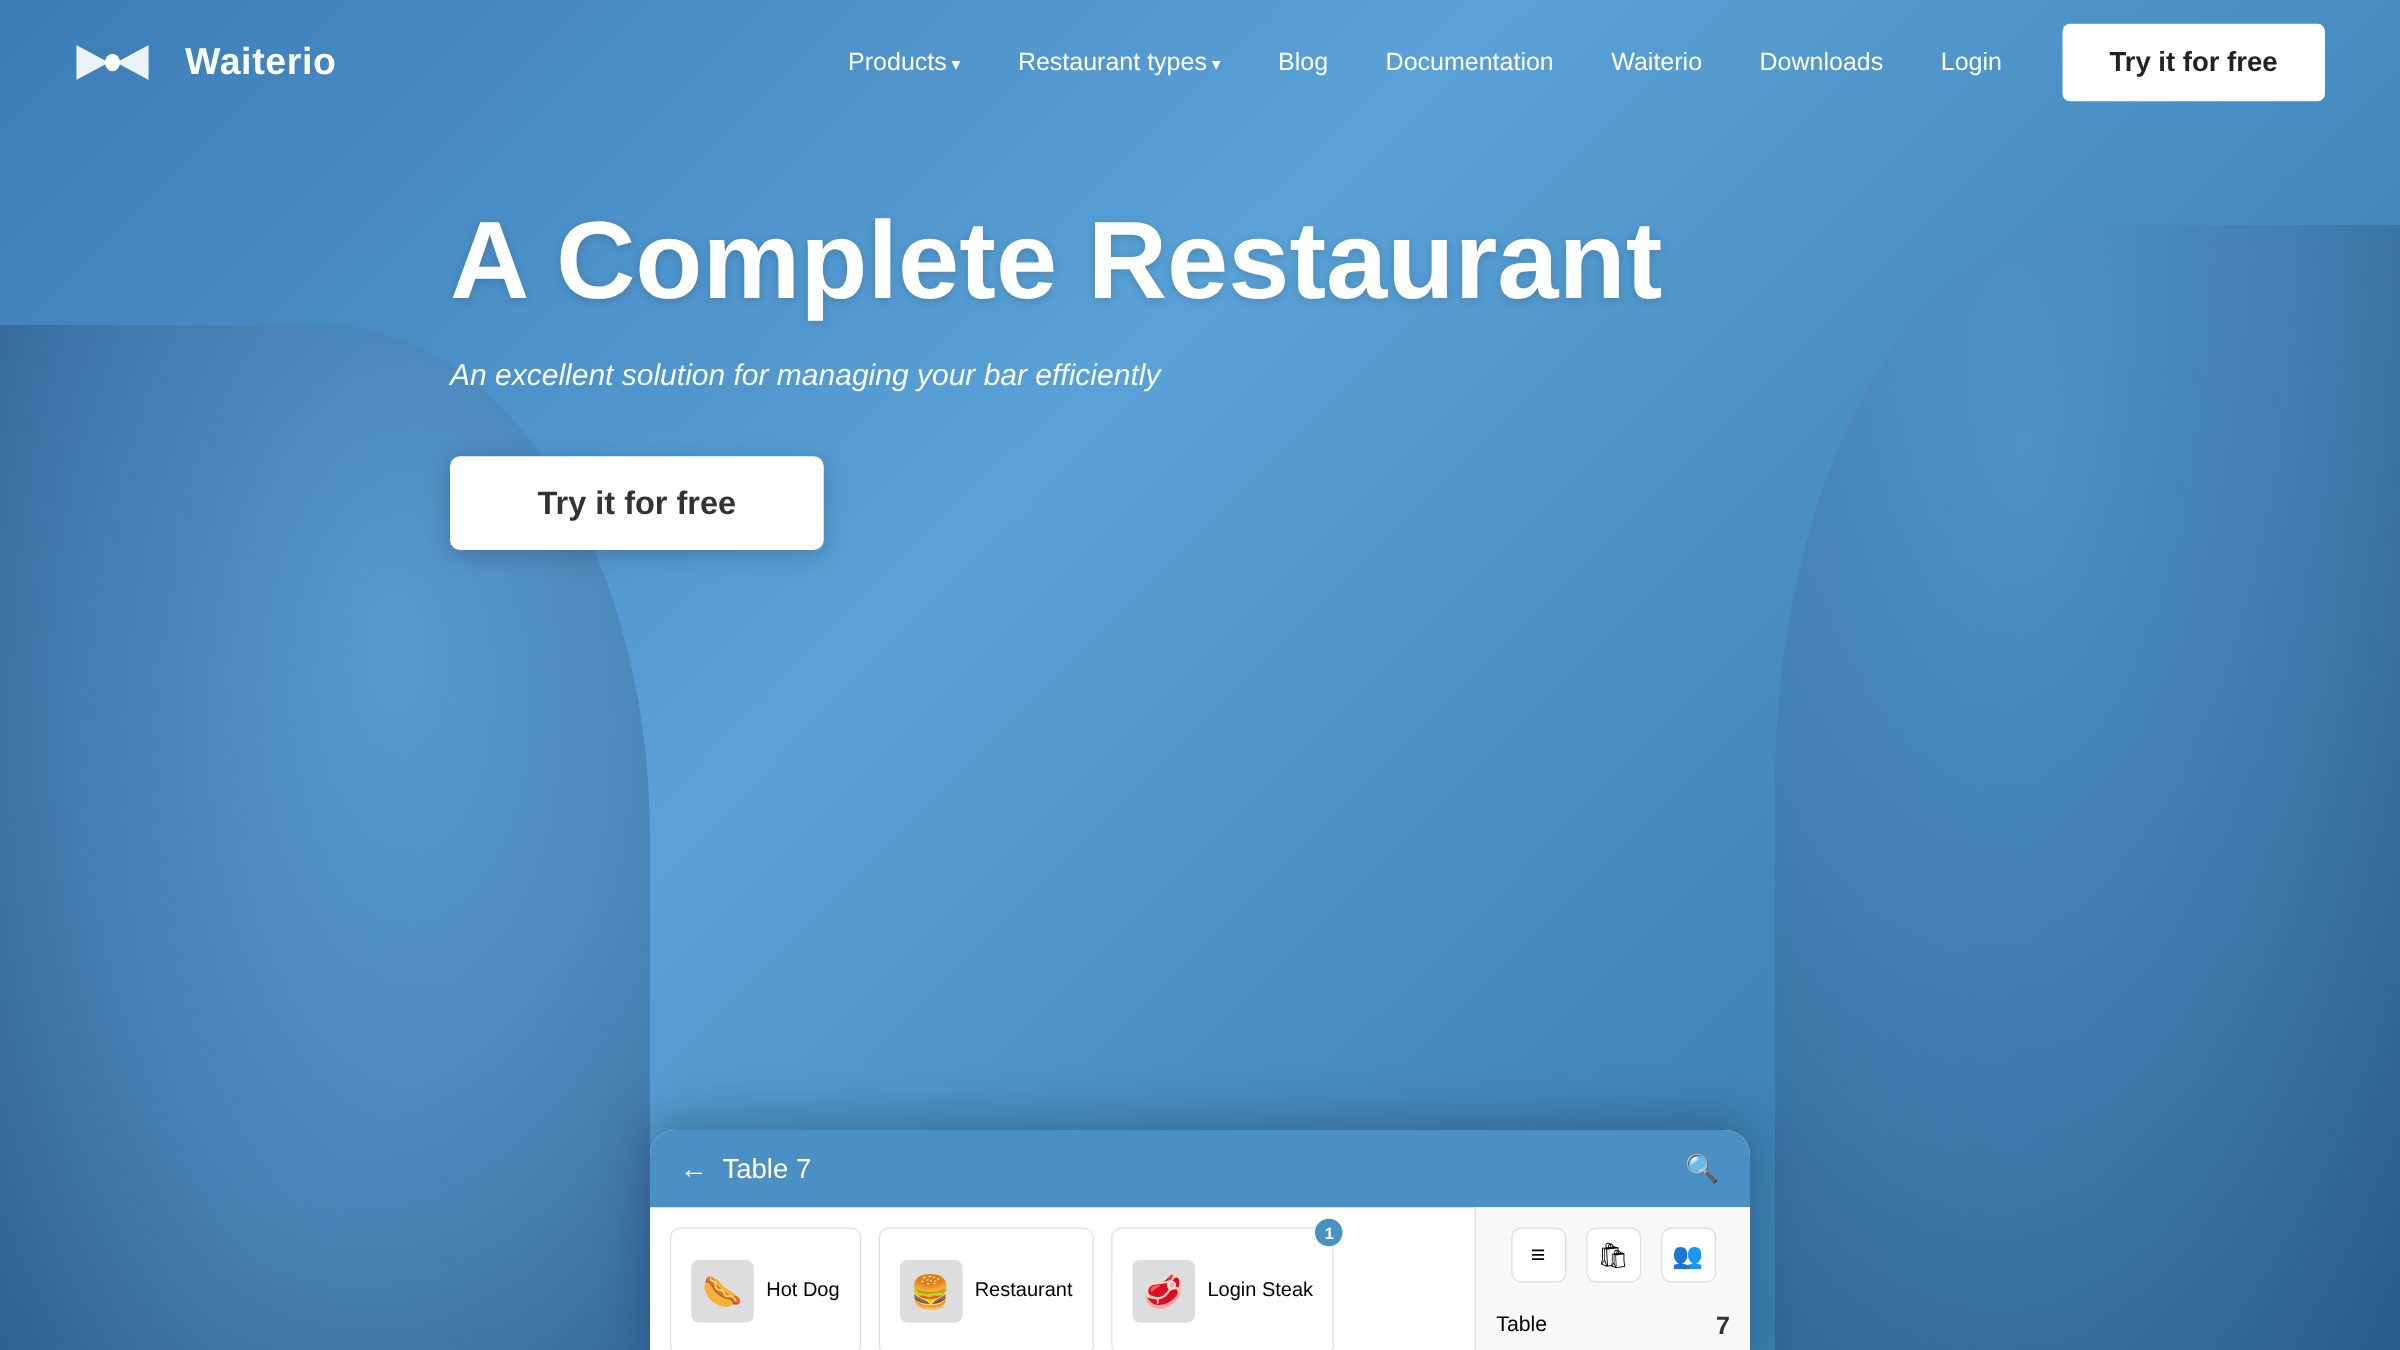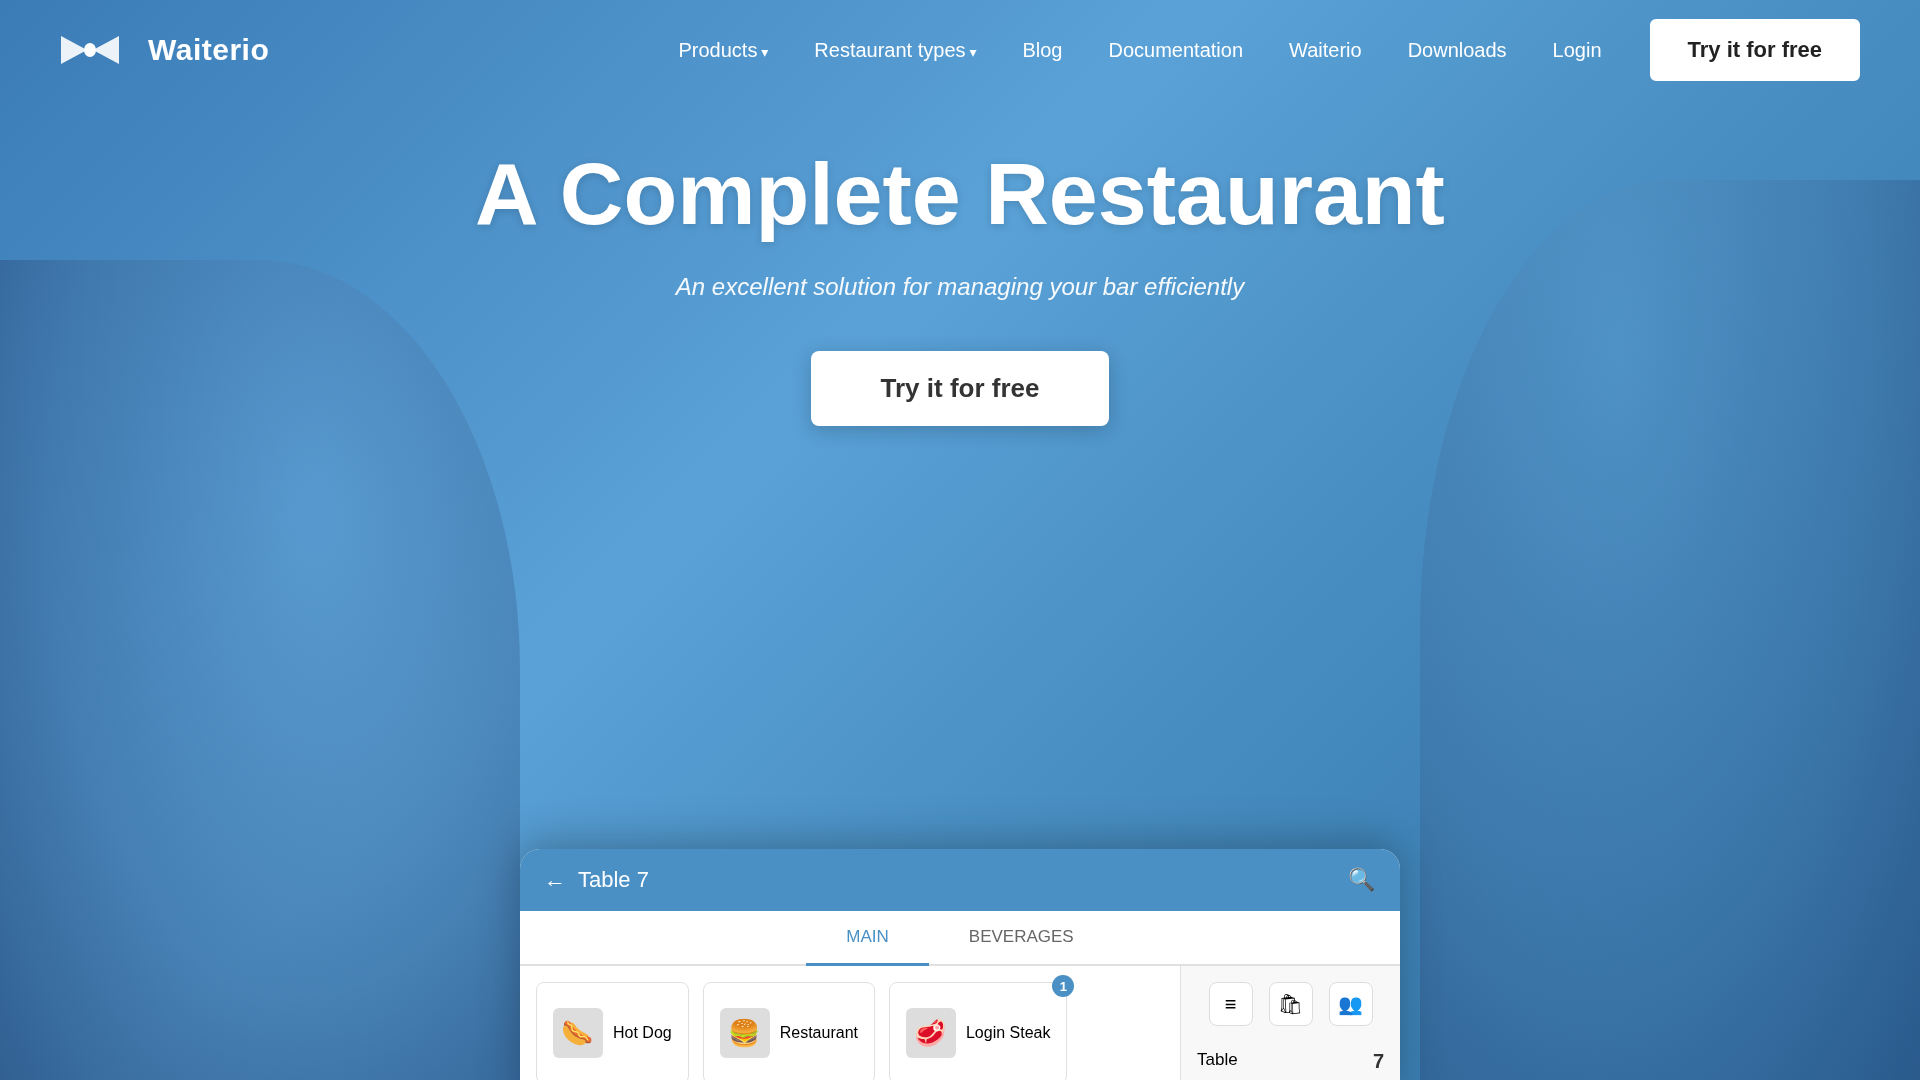--- a/index.html
+++ b/index.html
@@ -109,24 +109,24 @@
       font-size: 22px;
       font-weight: 600;
       cursor: pointer;
       white-space: nowrap;
       text-decoration: none;
     }
 
     
     .hero-content {
       position: absolute;
-      top: 146px;
+      top: 160px;
       left: 50%;
       transform: translateX(-50%);
-      text-align: center;
+      text-align: left;
       z-index: 10;
       width: 1200px;
     }
 
     .hero-title {
       color: white;
       font-size: 88px;
       font-weight: 800;
       line-height: 1.1;
       margin-bottom: 30px;
@@ -363,24 +363,20 @@
   <div class="app-screenshot">
 
     <div class="app-header">
       <div class="app-header-left">
         <span class="back-arrow">←</span>
         <span>Table 7</span>
       </div>
       <span class="search-icon-app">🔍</span>
     </div>
 
-    <div class="app-tabs">
-      <div class="app-tab active">MAIN</div>
-      <div class="app-tab">BEVERAGES</div>
-    </div>
 
     <div class="app-body">
 
       <div class="menu-items">
 
         <div class="menu-item-card">
           <div class="menu-item-img">🌭</div>
           <span>Hot Dog</span>
         </div>
 

